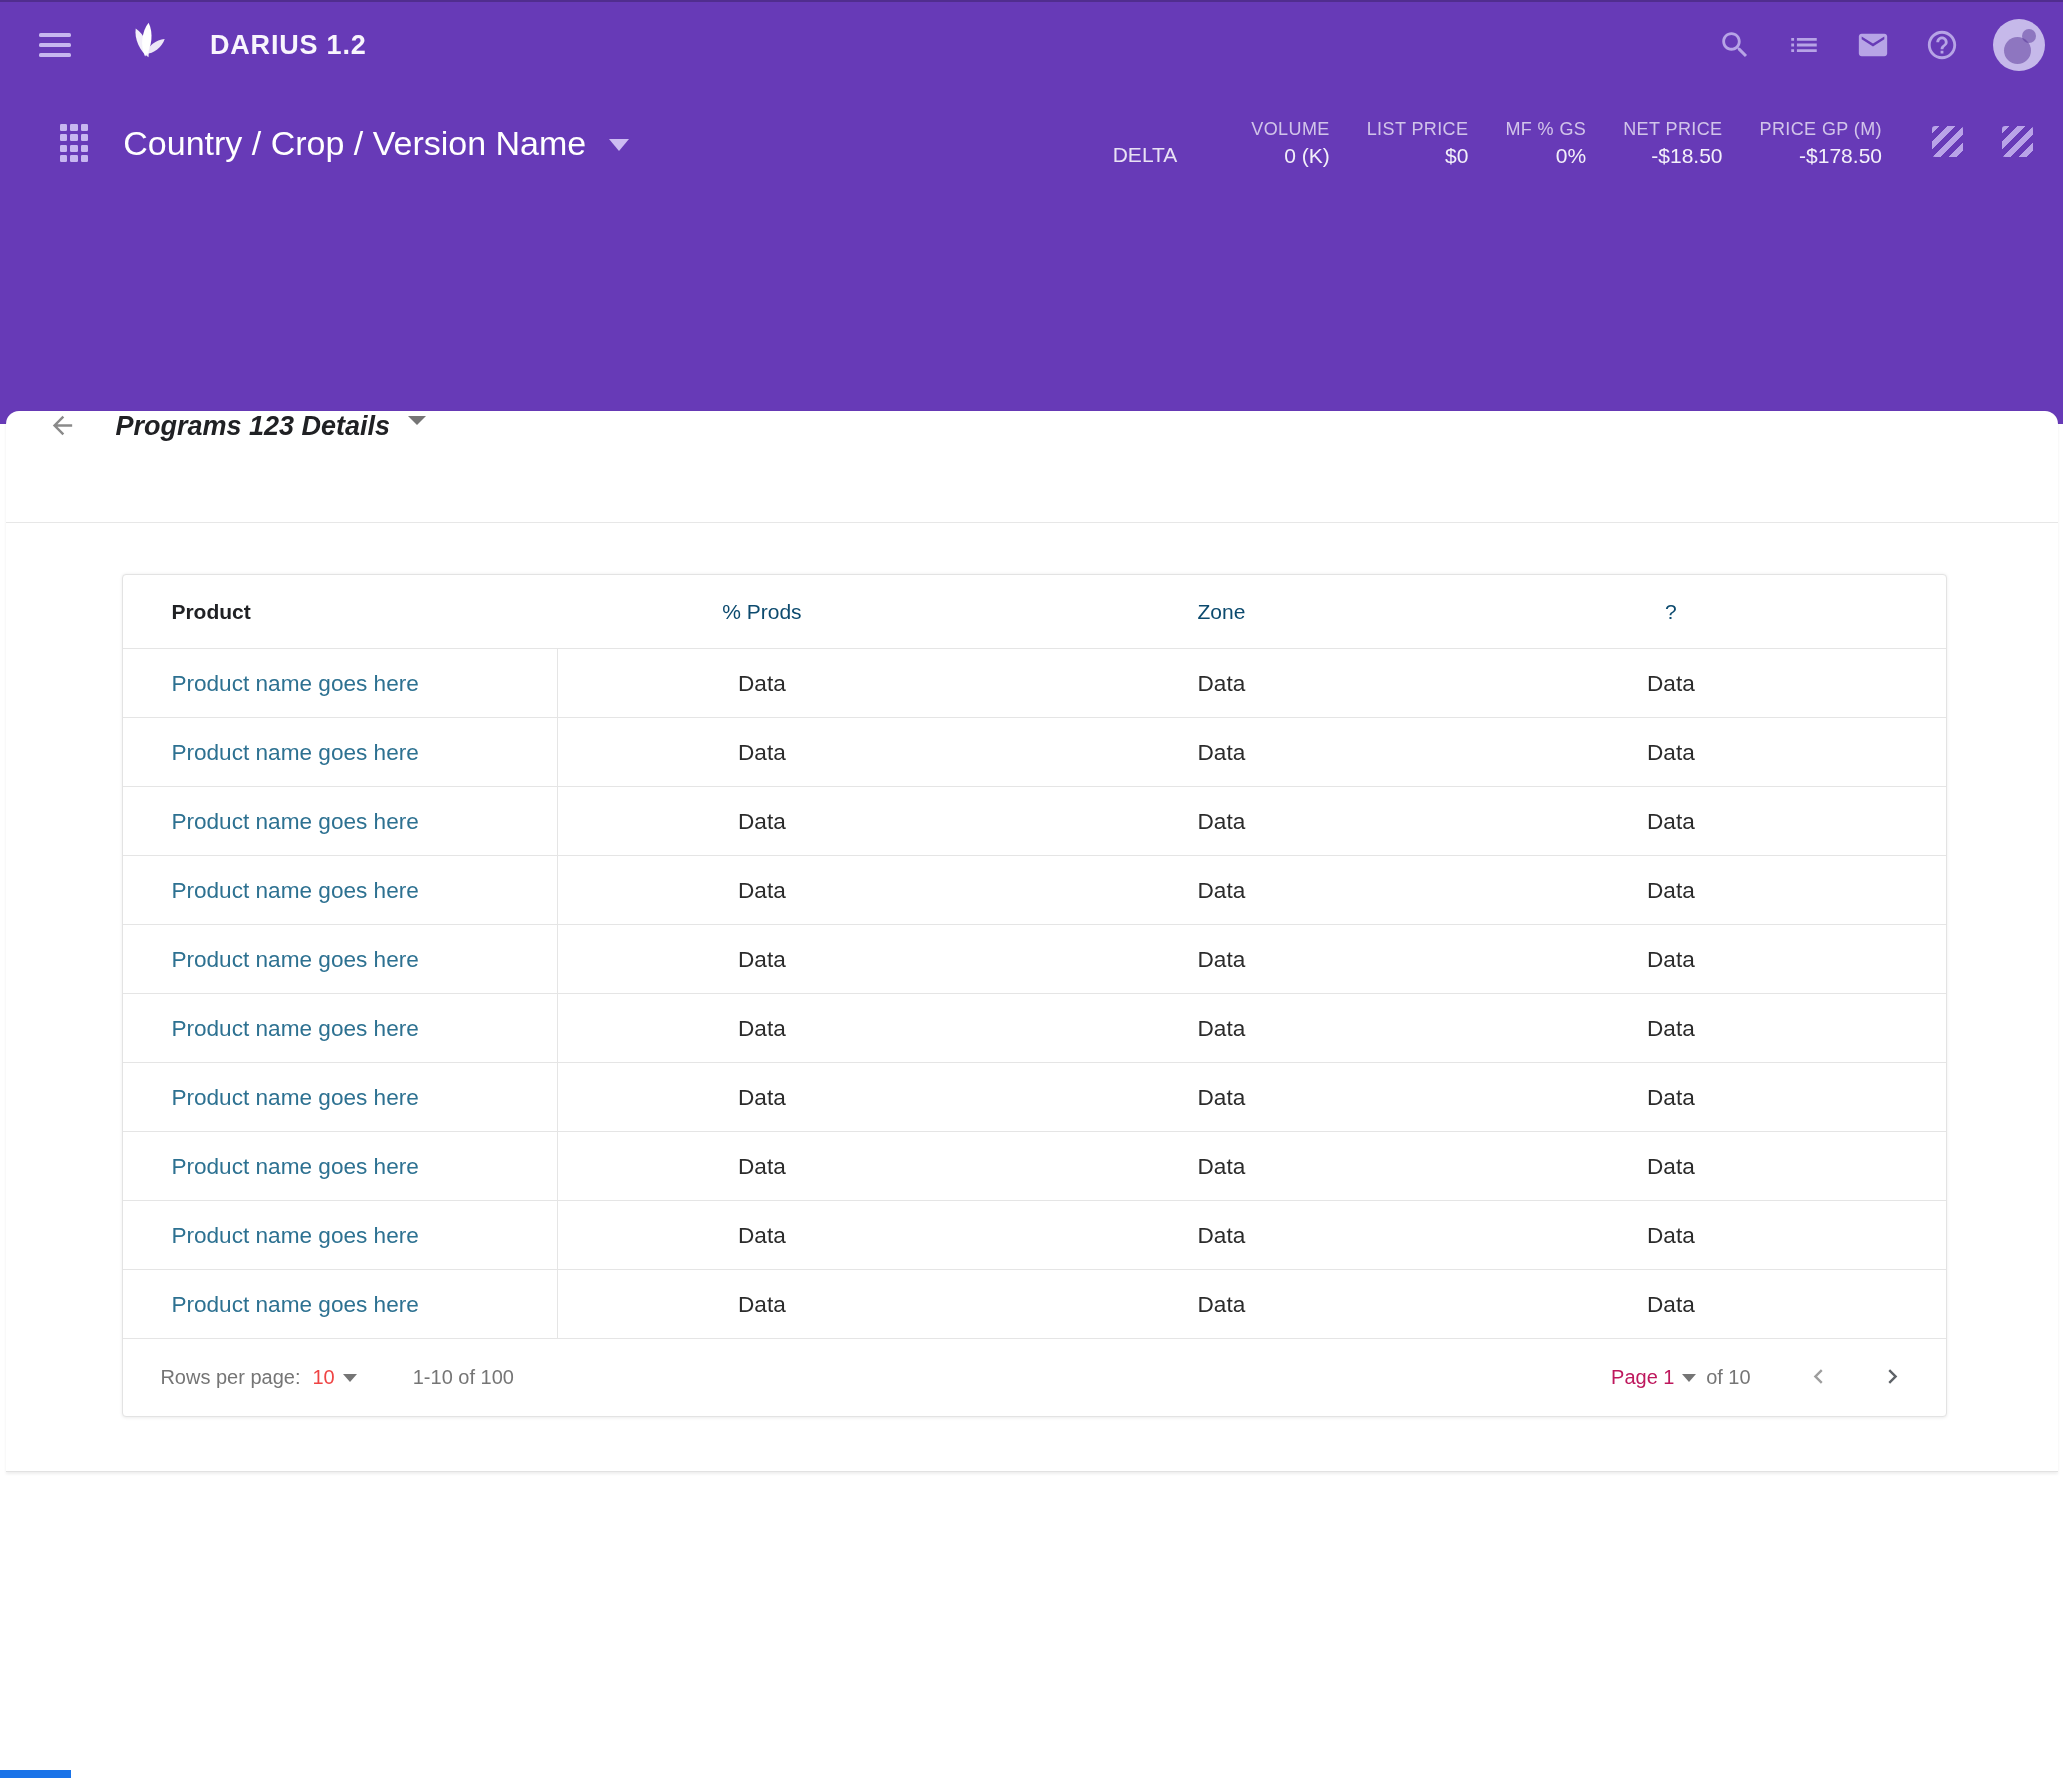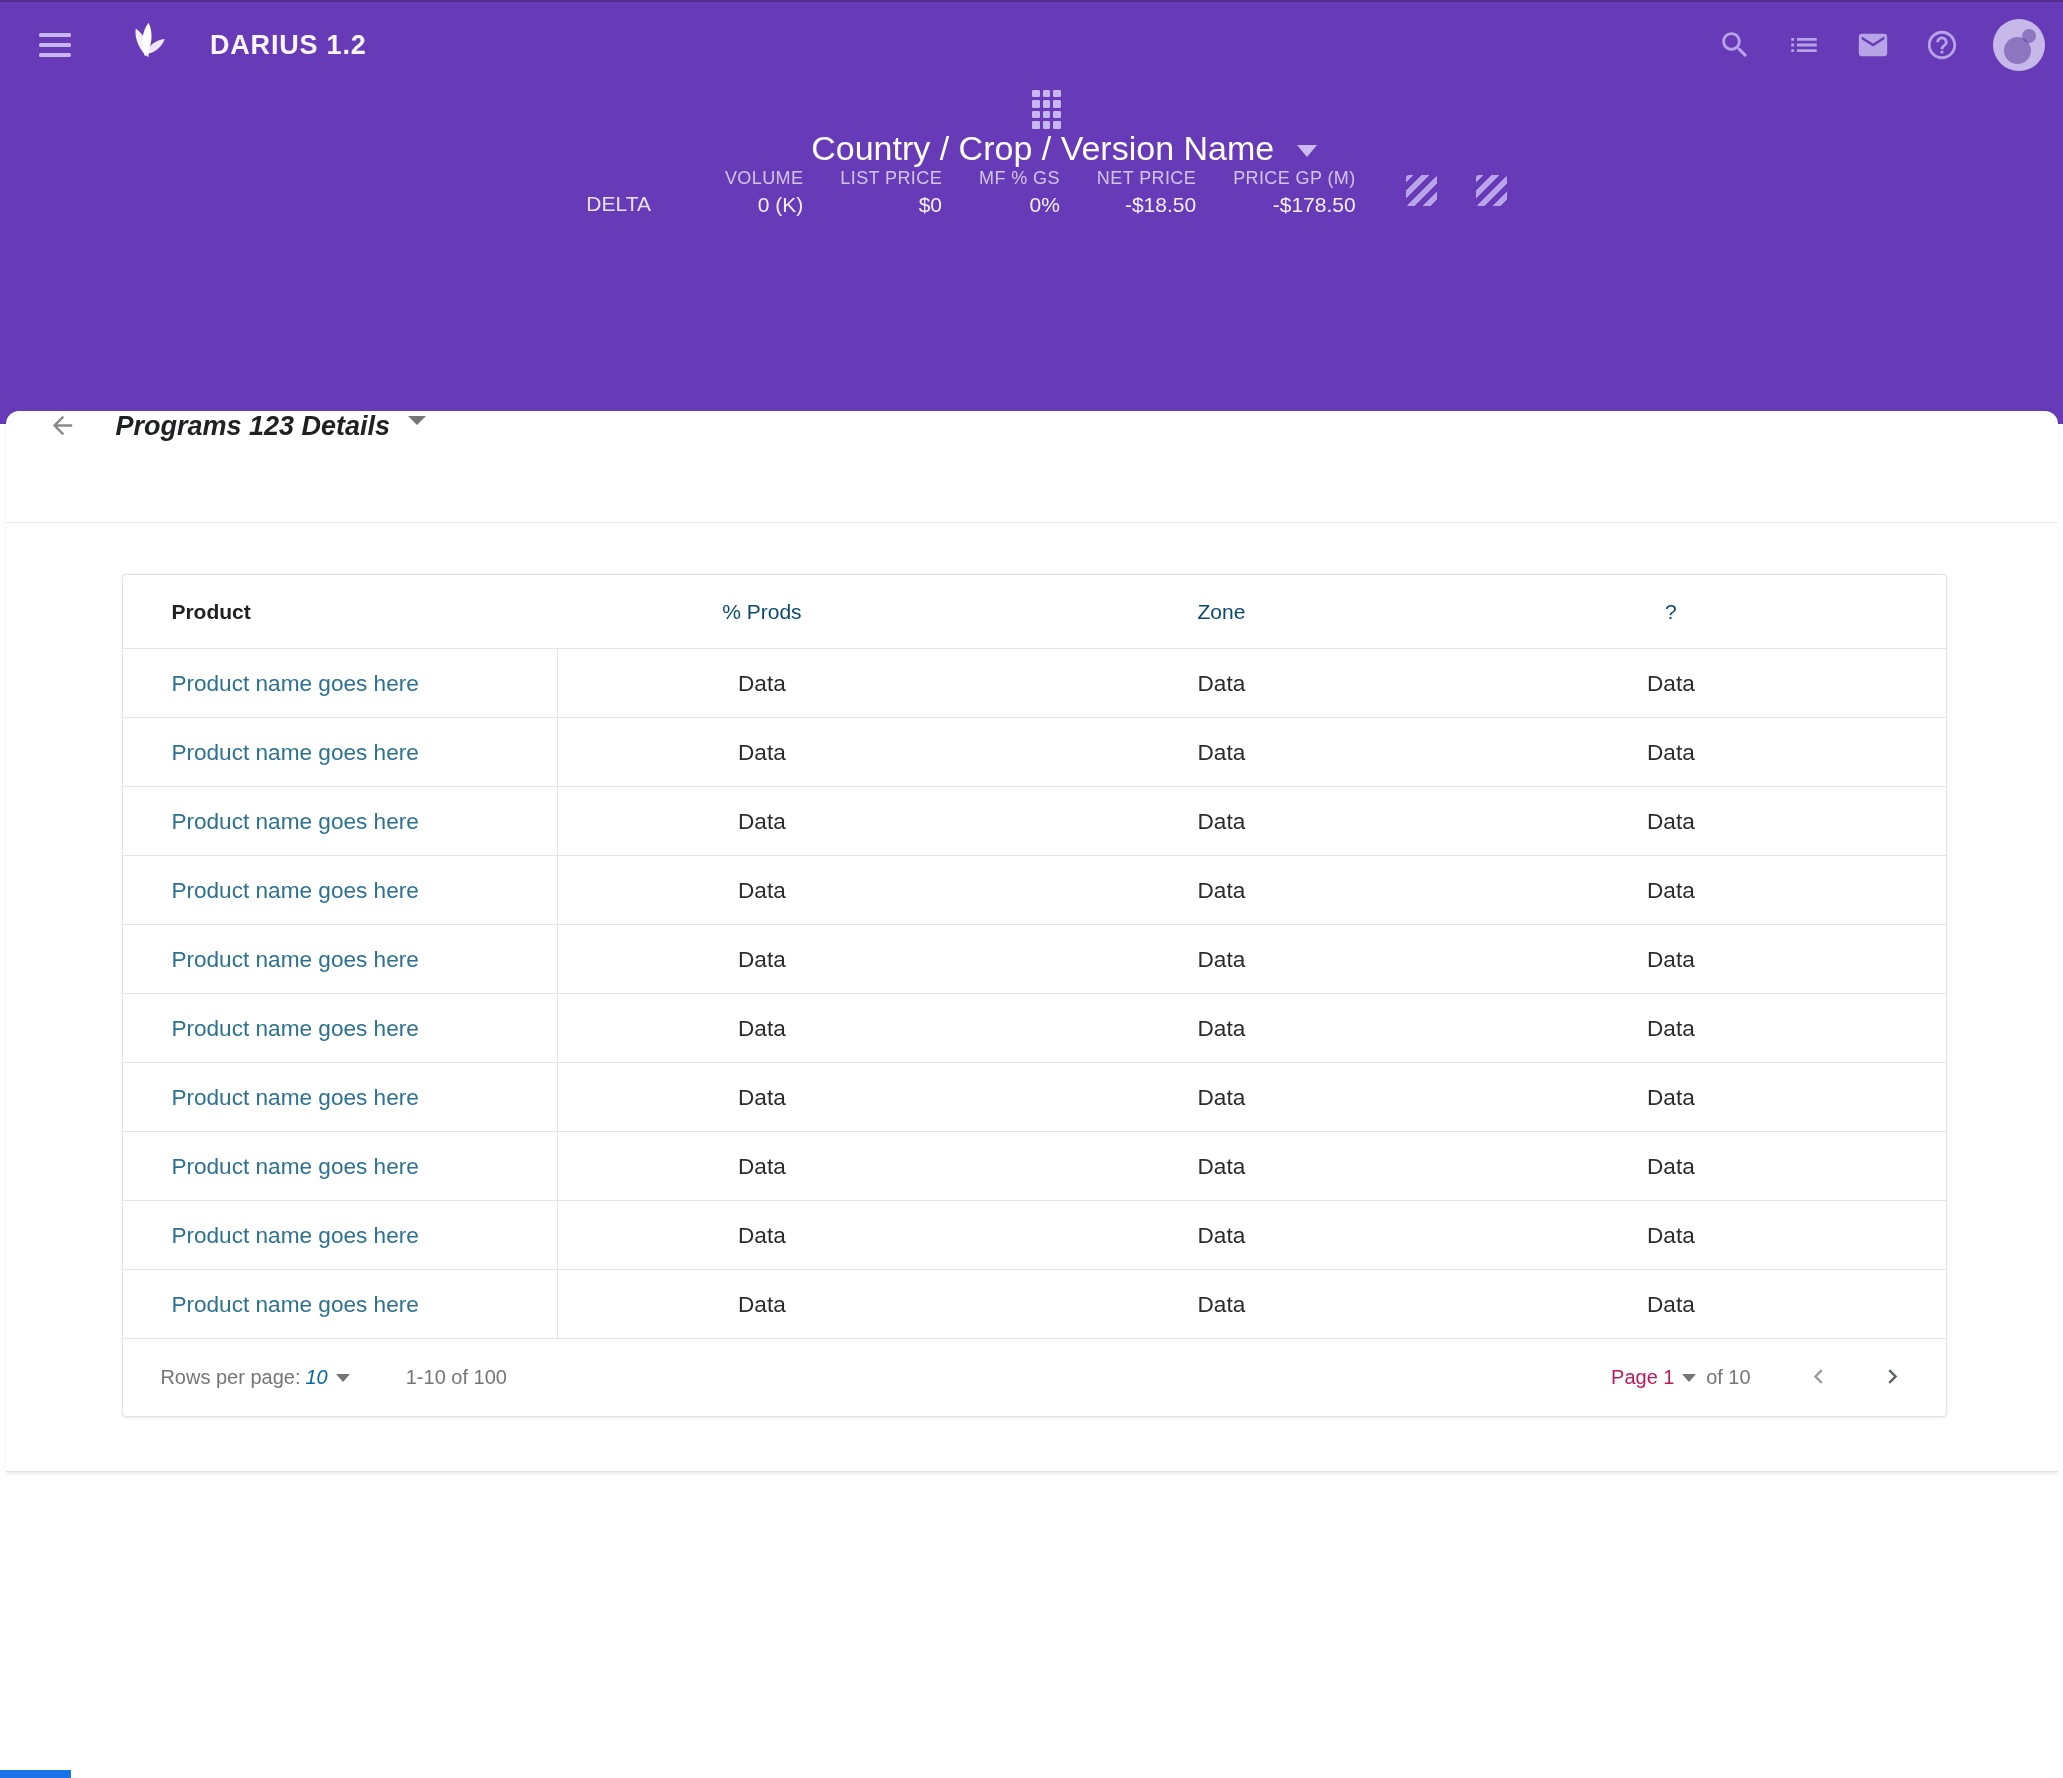--- a/index.html
+++ b/index.html
@@ -21,21 +21,21 @@
   .spacer { flex:1; }
   .bar-icon { width:34px; height:34px; margin-left:35px; }
   .bar-icon svg { width:100%; height:100%; fill:#b7a4e6; }
   .avatar { width:52px; height:52px; margin-left:34px; border-radius:50%;
     background:#c6b9ea; position:relative; overflow:hidden; border:none; cursor:pointer; }
   .avatar::before { content:""; position:absolute; width:27px; height:27px; border-radius:50%;
     background:rgba(86,52,150,.5); left:11.3px; top:18px; }
   .avatar::after { content:""; position:absolute; width:14.5px; height:14.5px; border-radius:50%;
     background:rgba(86,52,150,.5); left:29px; top:9.7px; }
 
-  .appbar-row2 { height:106px; display:flex; align-items:center; padding:0 31px 0 60px;flex-direction:column; }
+  .appbar-row2 { height:106px; display:flex; align-items:center; padding:0 31px 0 60px; }
   .grid-icon { display:grid; grid-template-columns:repeat(3,7.3px); grid-auto-rows:7.3px; gap:3.2px; }
   .grid-icon i { background:#c7b6f0; border-radius:1.2px; }
   .context-group { display:flex; align-items:center; margin-left:35px; background:none; border:none;
     cursor:pointer; }
   .context-title { font-size:34px; font-weight:400; color:#ffffff; }
   .caret { width:0; height:0; border-left:10.5px solid transparent; border-right:10.5px solid transparent;
     border-top:12px solid #cdbcf2; margin-left:22.6px; margin-top:4.8px; }
 
   .metrics-group { display:flex; align-items:flex-end; }
   .delta-label { font-size:21px; color:rgba(255,255,255,.85); margin-right:37px; line-height:1.15; }
@@ -67,21 +67,21 @@
   .th { font-size:21px; color:#0c4a6e; text-align:center; }
   .th.first { text-align:left; padding-left:48px; color:#202124; font-weight:700; }
   .trow { height:69px; border-top:0.8px solid #e5e5e5; }
   .td { font-size:22.6px; color:#2b2b2b; text-align:center; }
   .td.first { text-align:left; padding-left:48px; height:69px; display:flex; align-items:center;
     border-right:0.8px solid #e5e5e5; }
   .product-link { font-size:22.6px; font-weight:500; color:#2d7191; text-decoration:none; cursor:pointer; }
 
   .tfoot { height:78px; border-top:0.8px solid #e5e5e5; display:flex; align-items:center; padding:0 37px;
     font-size:20px; color:#757575;text-align:right; }
-  .rpp-value { color:#0369a1; margin-left:5px;font-style:italic; }
+  .rpp-value { color:#ef4444; margin-left:12px; }
   .tiny-caret { width:0; height:0; border-left:7.3px solid transparent; border-right:7.3px solid transparent;
     border-top:8px solid #757575; margin-left:8px; display:inline-block; }
   .range { margin-left:56px; }
   .page-group { margin-left:auto; display:flex; align-items:center; }
   .page-value { color:#be185d; }
   .of-label { margin-left:9.7px; }
   .chev-btn { background:none; border:none; cursor:pointer; width:32px; height:32px; }
   .chev-btn svg { width:29px; height:29px; }
   .chev-left { margin-left:52px; }
   .chev-left svg { fill:#9e9e9e; }

